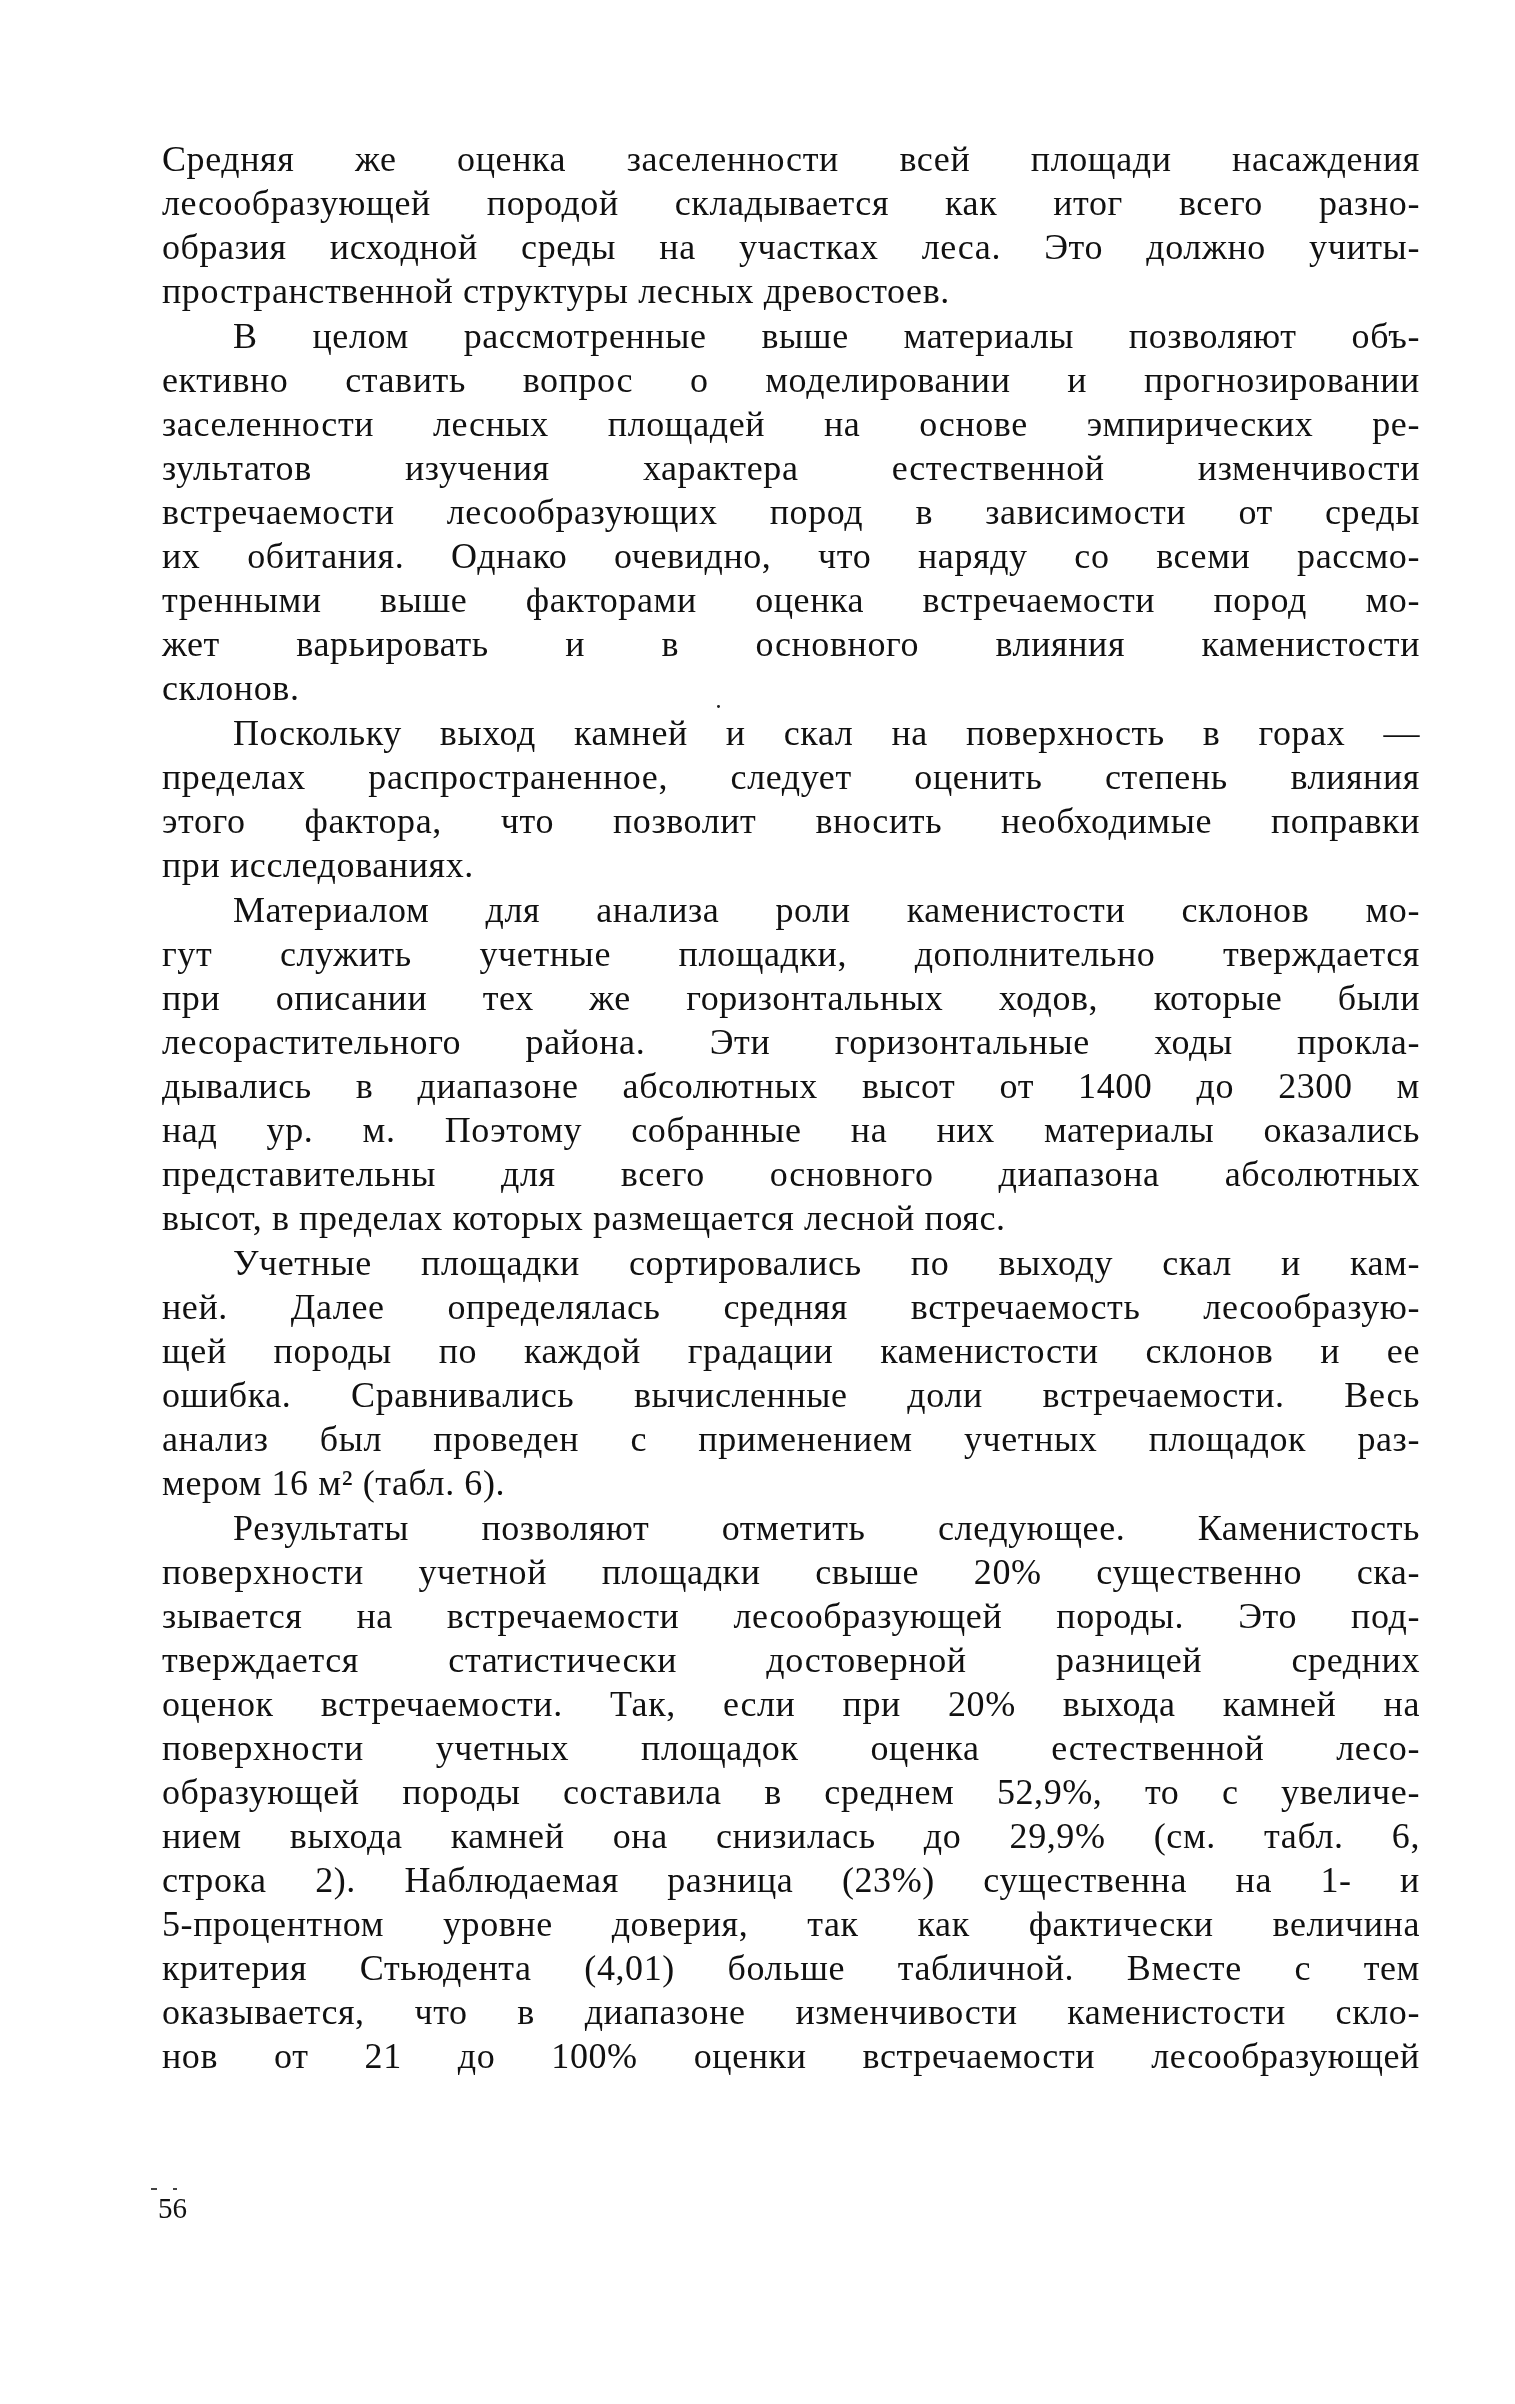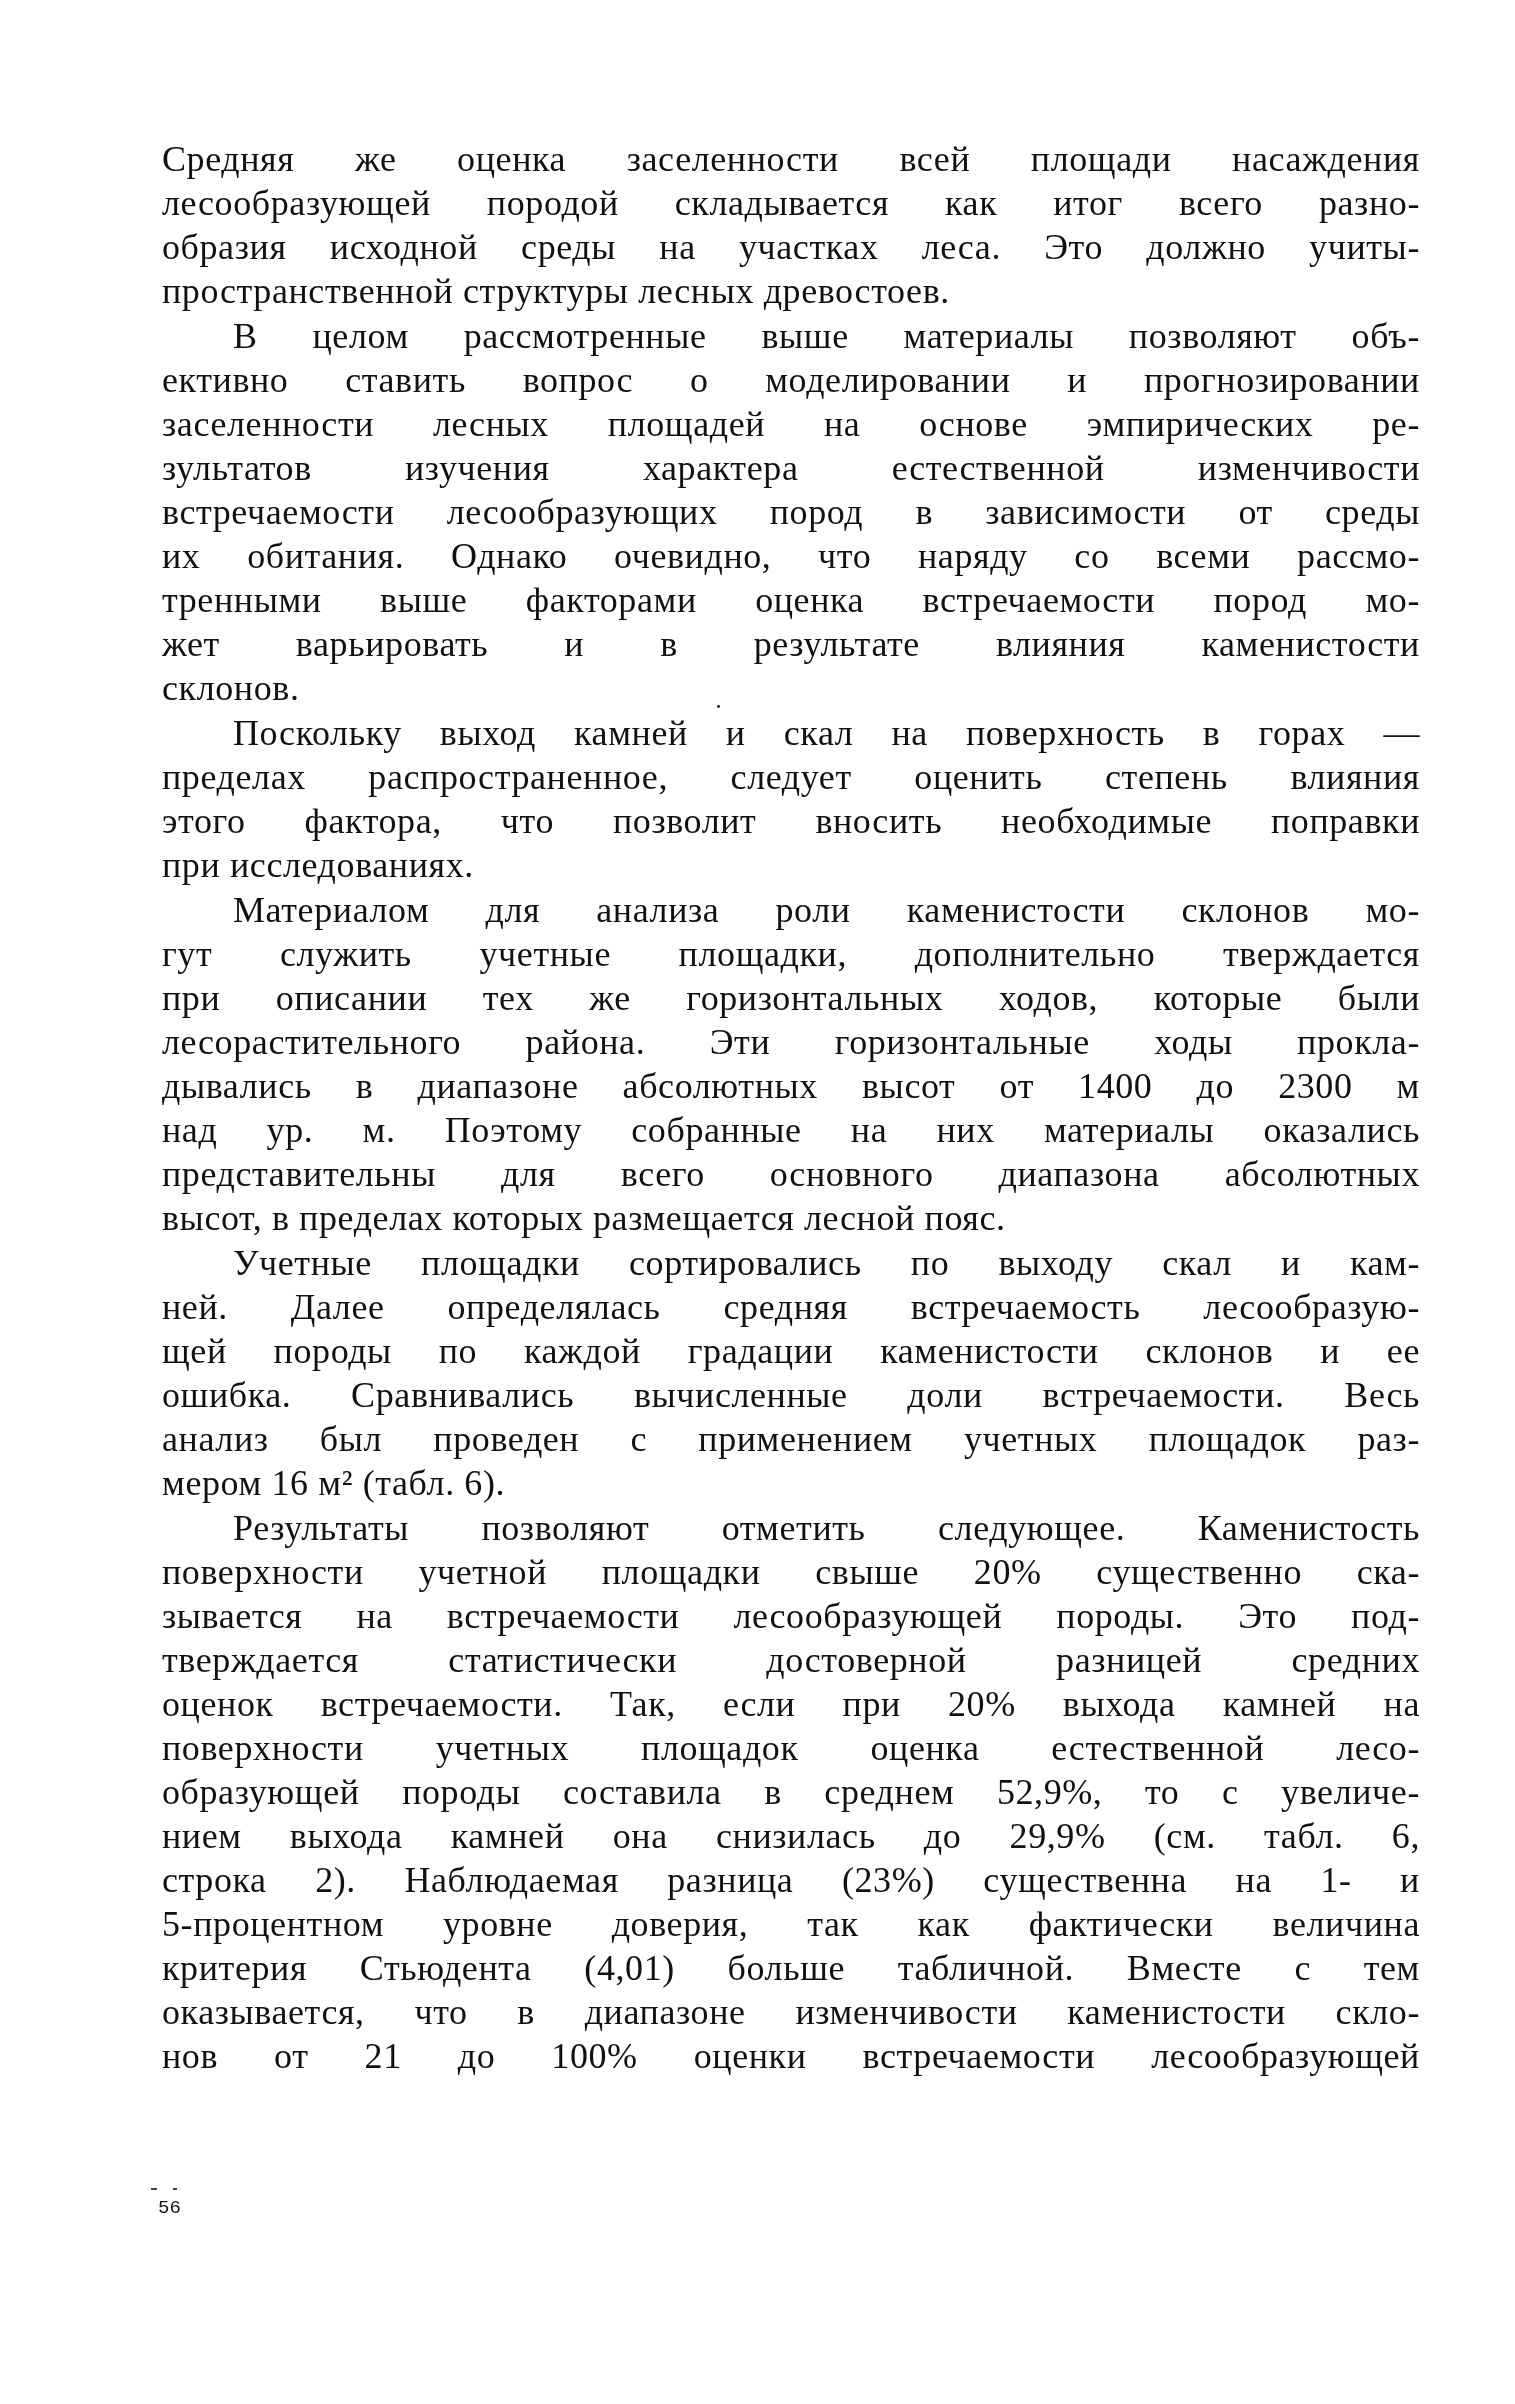--- a/index.html
+++ b/index.html
@@ -38,23 +38,23 @@
   .line.first {
     padding-left: 71px;
   }
   .line.last {
     text-align-last: left;
   }
   .page-number {
     position: absolute;
     left: 158px;
     top: 2192px;
-    font-size: 19px;
+    font-size: 29px;
     line-height: 33px;
-    font-family: Liberation Mono, monospace;
+    font-family: Liberation Serif, serif;
     color: #111111;
   }
   .scan-dot {
     position: absolute;
     width: 2.9px;
     height: 2.9px;
     background: #222;
     border-radius: 50%;
   }
   .scan-dash {
@@ -76,21 +76,21 @@
   </p>
 
   <p class="para">
     <span class="line first">В целом рассмотренные выше материалы позволяют объ-</span>
     <span class="line">ективно ставить вопрос о моделировании и прогнозировании</span>
     <span class="line">заселенности лесных площадей на основе эмпирических ре-</span>
     <span class="line">зультатов изучения характера естественной изменчивости</span>
     <span class="line">встречаемости лесообразующих пород в зависимости от среды</span>
     <span class="line">их обитания. Однако очевидно, что наряду со всеми рассмо-</span>
     <span class="line">тренными выше факторами оценка встречаемости пород мо-</span>
-    <span class="line">жет варьировать и в результате влияния каменистости</span>
+    <span class="line">жет варьировать и в основного влияния каменистости</span>
     <span class="line last">склонов.</span>
   </p>
 
   <p class="para">
     <span class="line first">Поскольку выход камней и скал на поверхность в горах —</span>
     <span class="line">пределах распространенное, следует оценить степень влияния</span>
     <span class="line">этого фактора, что позволит вносить необходимые поправки</span>
     <span class="line last">при исследованиях.</span>
   </p>
 

